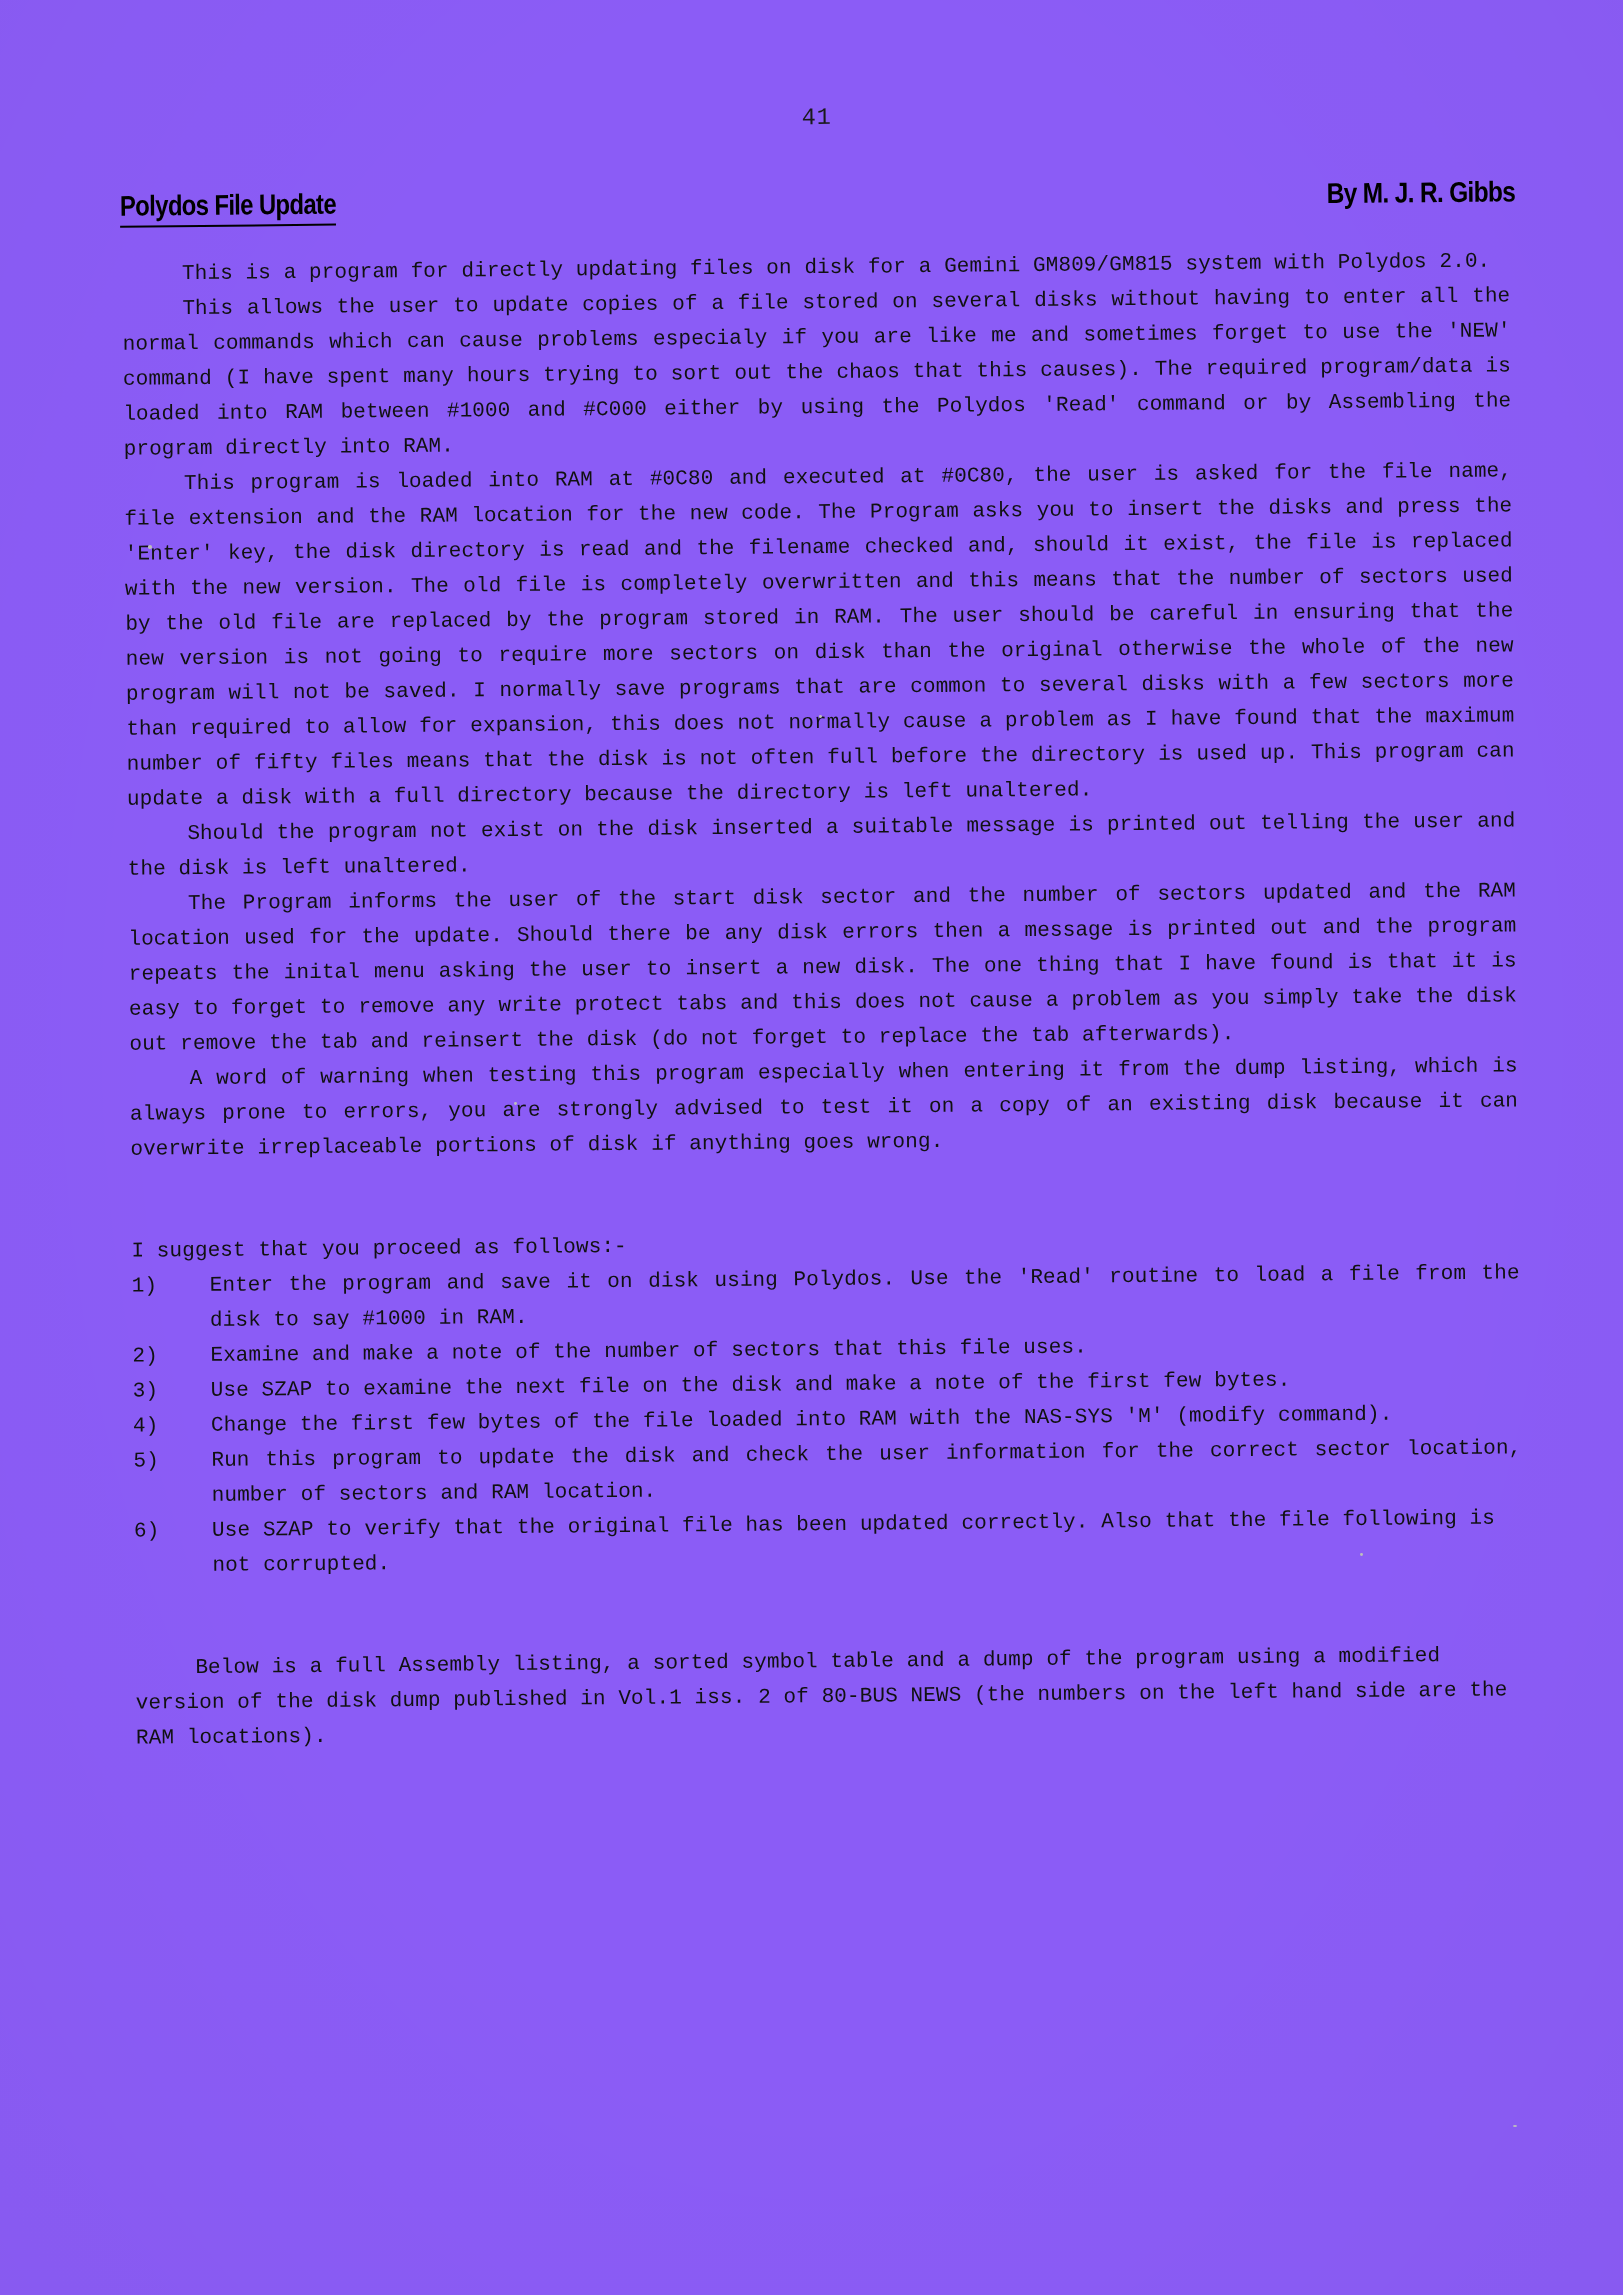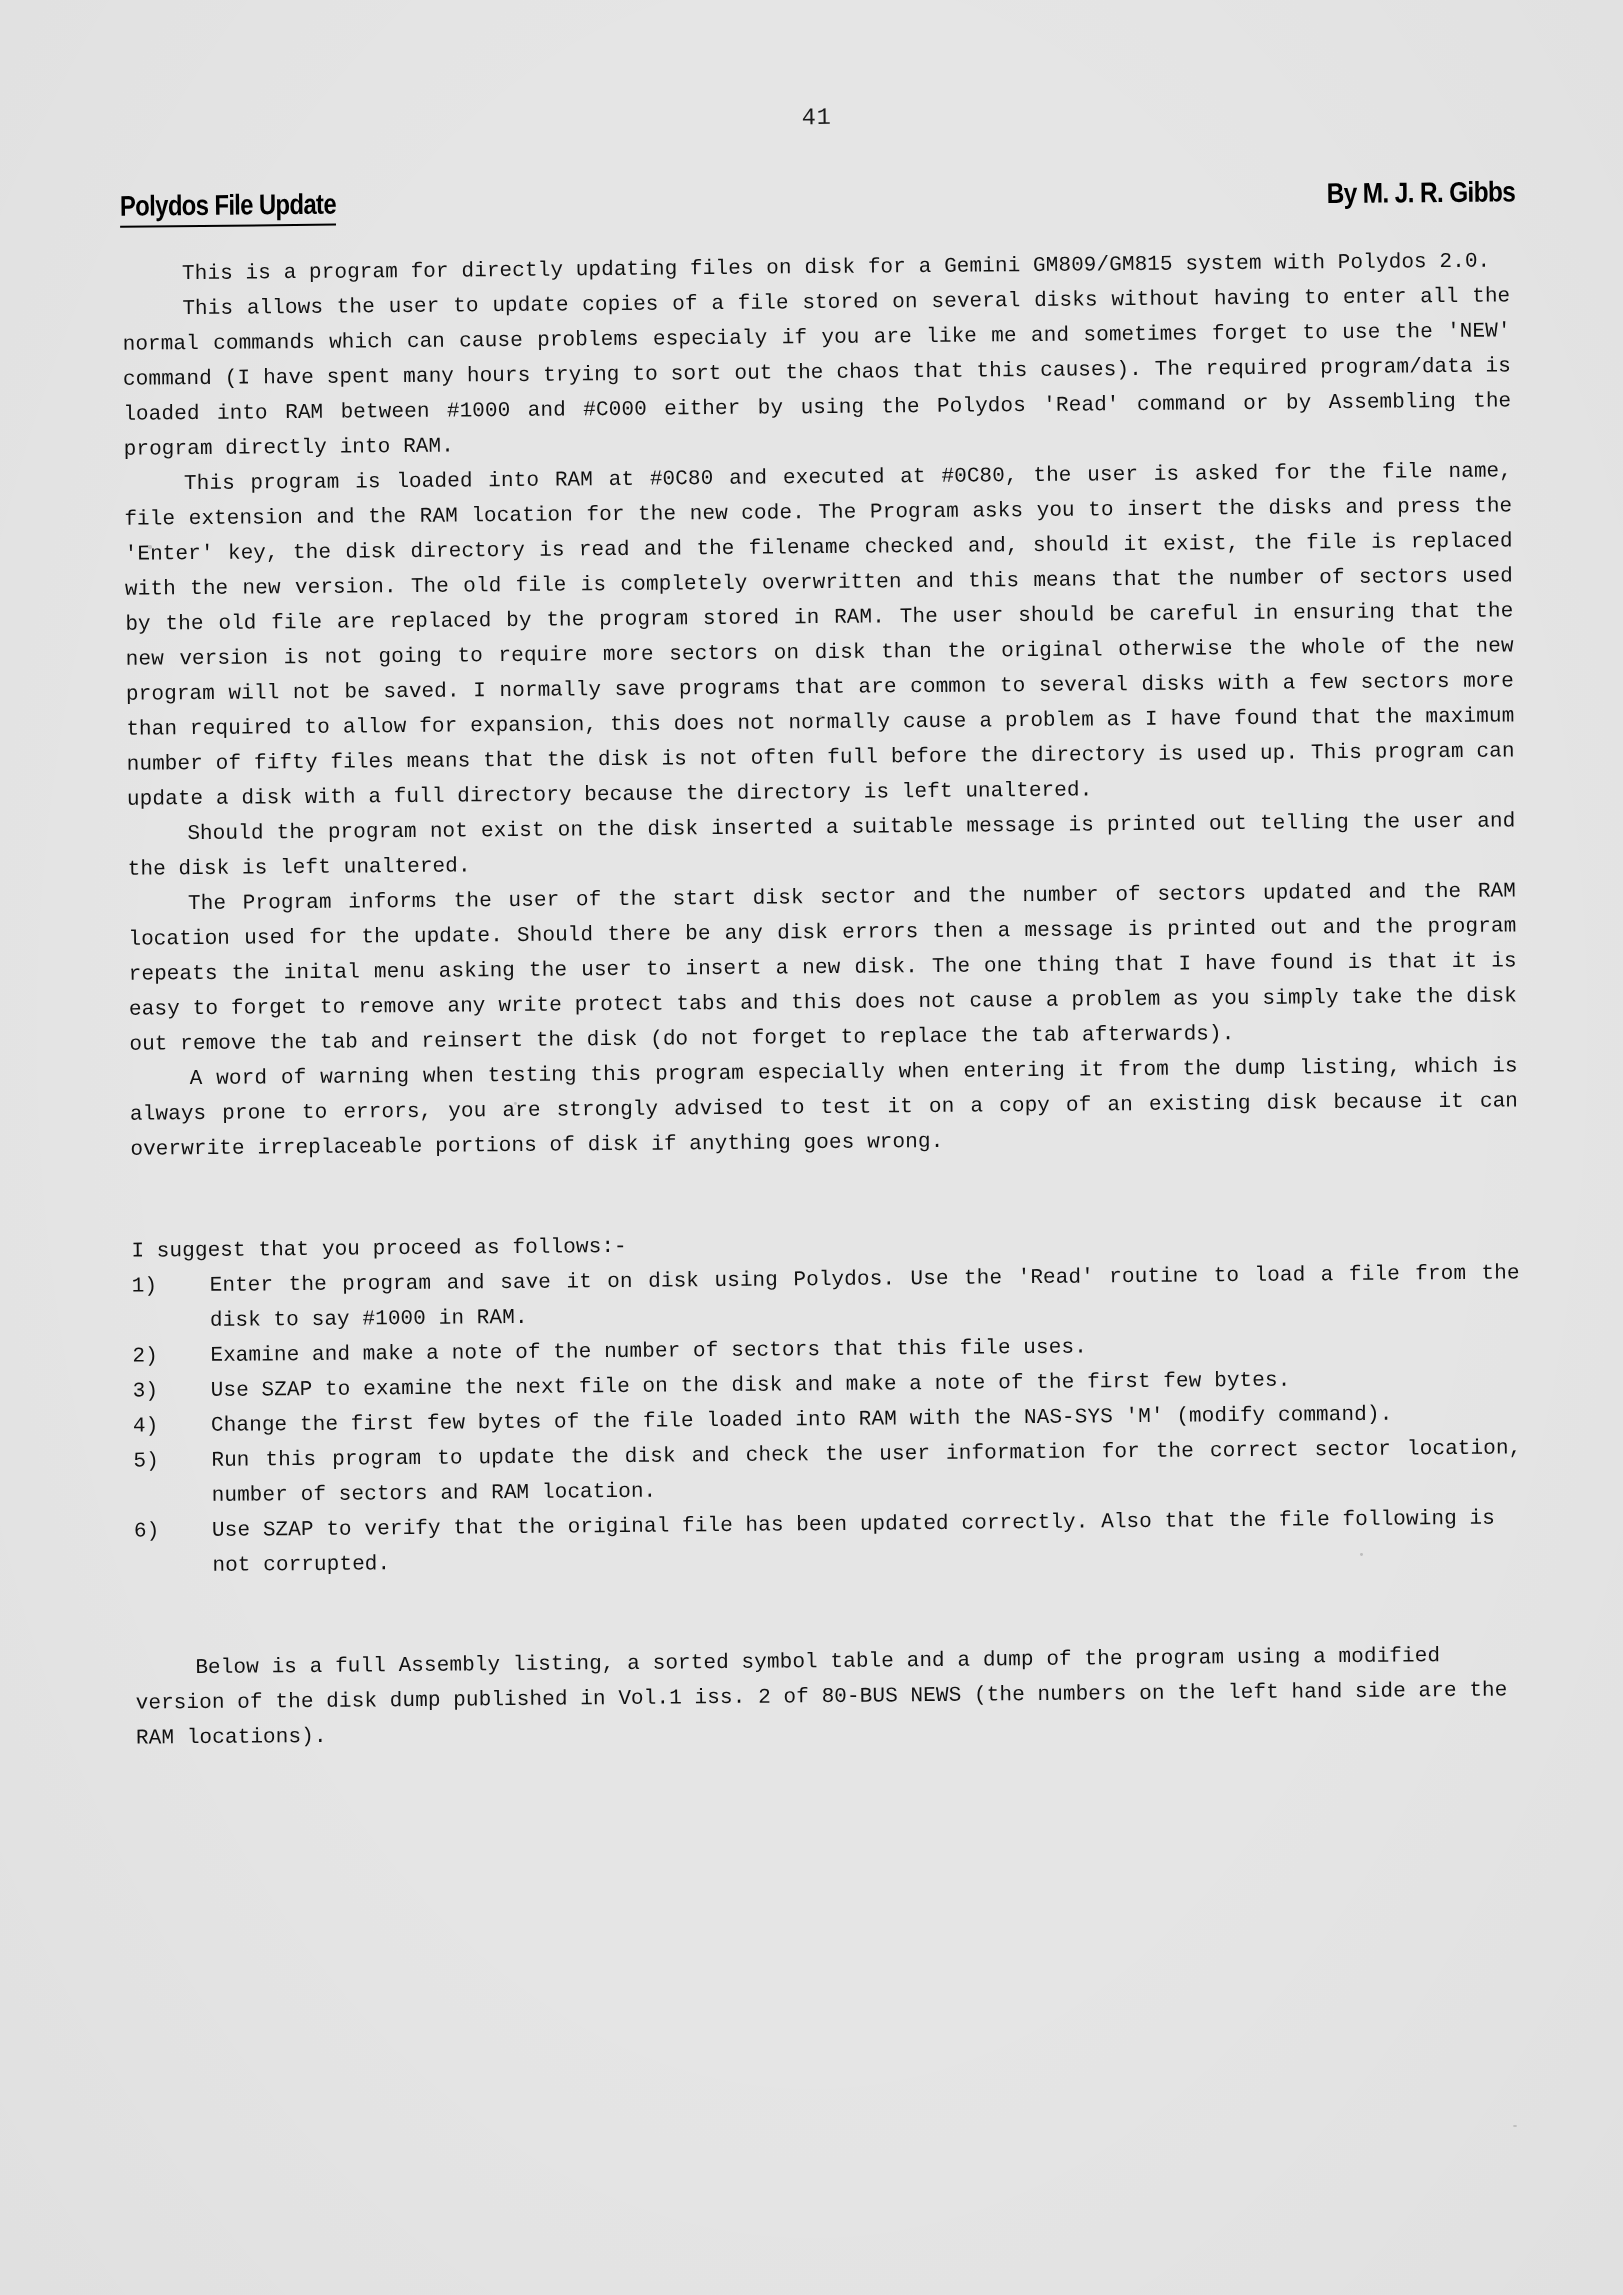--- a/index.html
+++ b/index.html
@@ -14,21 +14,21 @@
     overflow: hidden;
     font-family: "Liberation Serif", serif;
     color: #111111;
   }
 
   
   .page {
     position: relative;
     width: 1624px;
     height: 2295px;
-    background: #e5e5e5;
+    background: #8b5cf6;
   }
 
   
   .scan-tint {
     position: absolute;
     inset: 0;
     background:
       radial-gradient(ellipse at 50% 45%, rgba(255,255,255,0) 55%, rgba(0,0,0,0.022) 100%);
     pointer-events: none;
   }

